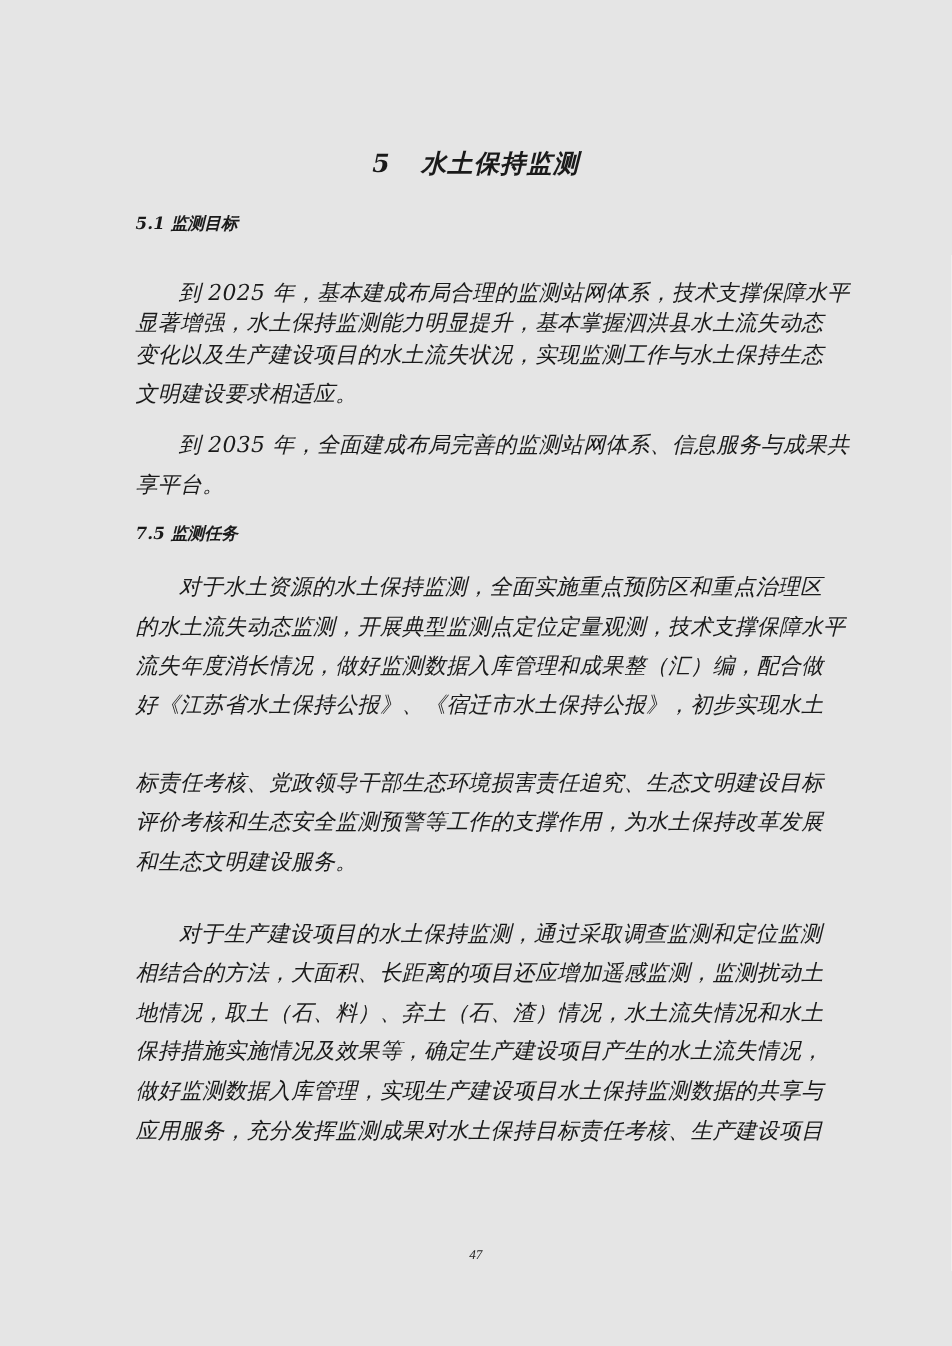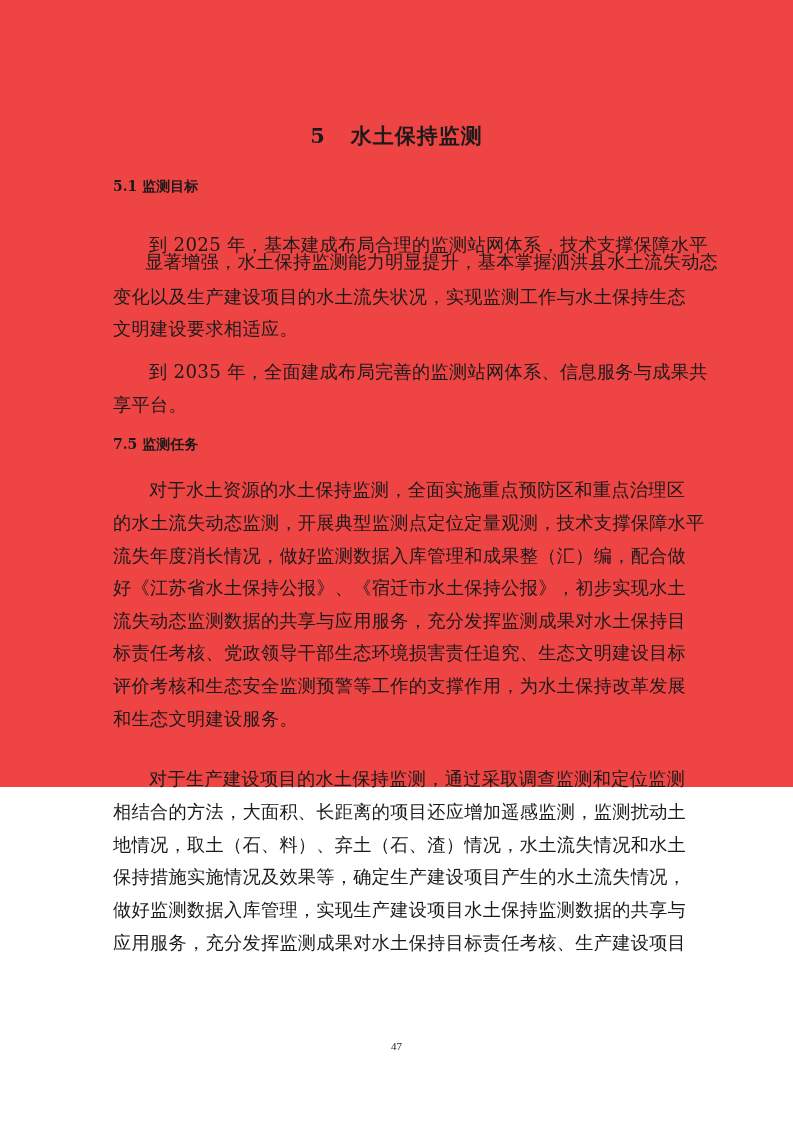--- a/index.html
+++ b/index.html
@@ -1,51 +1,50 @@
 <!DOCTYPE html>
 <html><head>
   <meta charset="utf-8">
   <style>
     html, body { margin: 0; padding: 0; background: #ffffff; }
     body { width: 793px; height: 1122px; position: relative; overflow: hidden;
       font-family: "DejaVu Serif", "Liberation Serif", serif; color: #1a1a1a; }
-    .page { position: absolute; left: 0; top: 0; width: 793px; height: 787px; background: #ef4444; }
+    .page { position: absolute; left: 0; top: 0; width: 793px; height: 1122px; background: #e5e5e5; font-style: italic; }
     .title { position: absolute; left: 0; width: 793px; top: 122px; text-align: center;
       font-size: 21px; font-weight: bold; letter-spacing: 1px; }
     .h2 { position: absolute; left: 113px; font-size: 14px; font-weight: bold; }
     .line { position: absolute; left: 113px; width: 570px; font-size: 18.2px; white-space: nowrap;
       letter-spacing: 0.3px; line-height: 22px; }
     .line.indent { left: 149px; }
     .pagenum { position: absolute; left: 0; width: 793px; text-align: center; top: 1040px;
       font-size: 11px; font-family: "Liberation Serif", serif; color: #222; }
   </style>
 </head>
 <body>
 
 <div class="page">
 
   <div class="title" style="white-space:pre;">5   水土保持监测</div>
 
   <div class="h2" style="top:178px;">5.1 监测目标</div>
 
   <div class="line indent" style="top:234px;">到 2025 年，基本建成布局合理的监测站网体系，技术支撑保障水平</div>
-  <div class="line" style="top:251px;margin-left:32px;">显著增强，水土保持监测能力明显提升，基本掌握泗洪县水土流失动态</div>
+  <div class="line" style="top:259px;">显著增强，水土保持监测能力明显提升，基本掌握泗洪县水土流失动态</div>
   <div class="line" style="top:286px;">变化以及生产建设项目的水土流失状况，实现监测工作与水土保持生态</div>
   <div class="line" style="top:318px;">文明建设要求相适应。</div>
 
   <div class="line indent" style="top:361px;">到 2035 年，全面建成布局完善的监测站网体系、信息服务与成果共</div>
   <div class="line" style="top:394px;">享平台。</div>
 
   <div class="h2" style="top:436px;">7.5 监测任务</div>
 
   <div class="line indent" style="top:479px;">对于水土资源的水土保持监测，全面实施重点预防区和重点治理区</div>
   <div class="line" style="top:512px;">的水土流失动态监测，开展典型监测点定位定量观测，技术支撑保障水平</div>
   <div class="line" style="top:545px;">流失年度消长情况，做好监测数据入库管理和成果整（汇）编，配合做</div>
   <div class="line" style="top:577px;">好《江苏省水土保持公报》、《宿迁市水土保持公报》，初步实现水土</div>
-  <div class="line" style="top:610px;">流失动态监测数据的共享与应用服务，充分发挥监测成果对水土保持目</div>
   <div class="line" style="top:642px;">标责任考核、党政领导干部生态环境损害责任追究、生态文明建设目标</div>
   <div class="line" style="top:675px;">评价考核和生态安全监测预警等工作的支撑作用，为水土保持改革发展</div>
   <div class="line" style="top:708px;">和生态文明建设服务。</div>
 
   <div class="line indent" style="top:768px;">对于生产建设项目的水土保持监测，通过采取调查监测和定位监测</div>
   <div class="line" style="top:801px;">相结合的方法，大面积、长距离的项目还应增加遥感监测，监测扰动土</div>
   <div class="line" style="top:834px;">地情况，取土（石、料）、弃土（石、渣）情况，水土流失情况和水土</div>
   <div class="line" style="top:866px;">保持措施实施情况及效果等，确定生产建设项目产生的水土流失情况，</div>
   <div class="line" style="top:899px;">做好监测数据入库管理，实现生产建设项目水土保持监测数据的共享与</div>
   <div class="line" style="top:932px;">应用服务，充分发挥监测成果对水土保持目标责任考核、生产建设项目</div>

